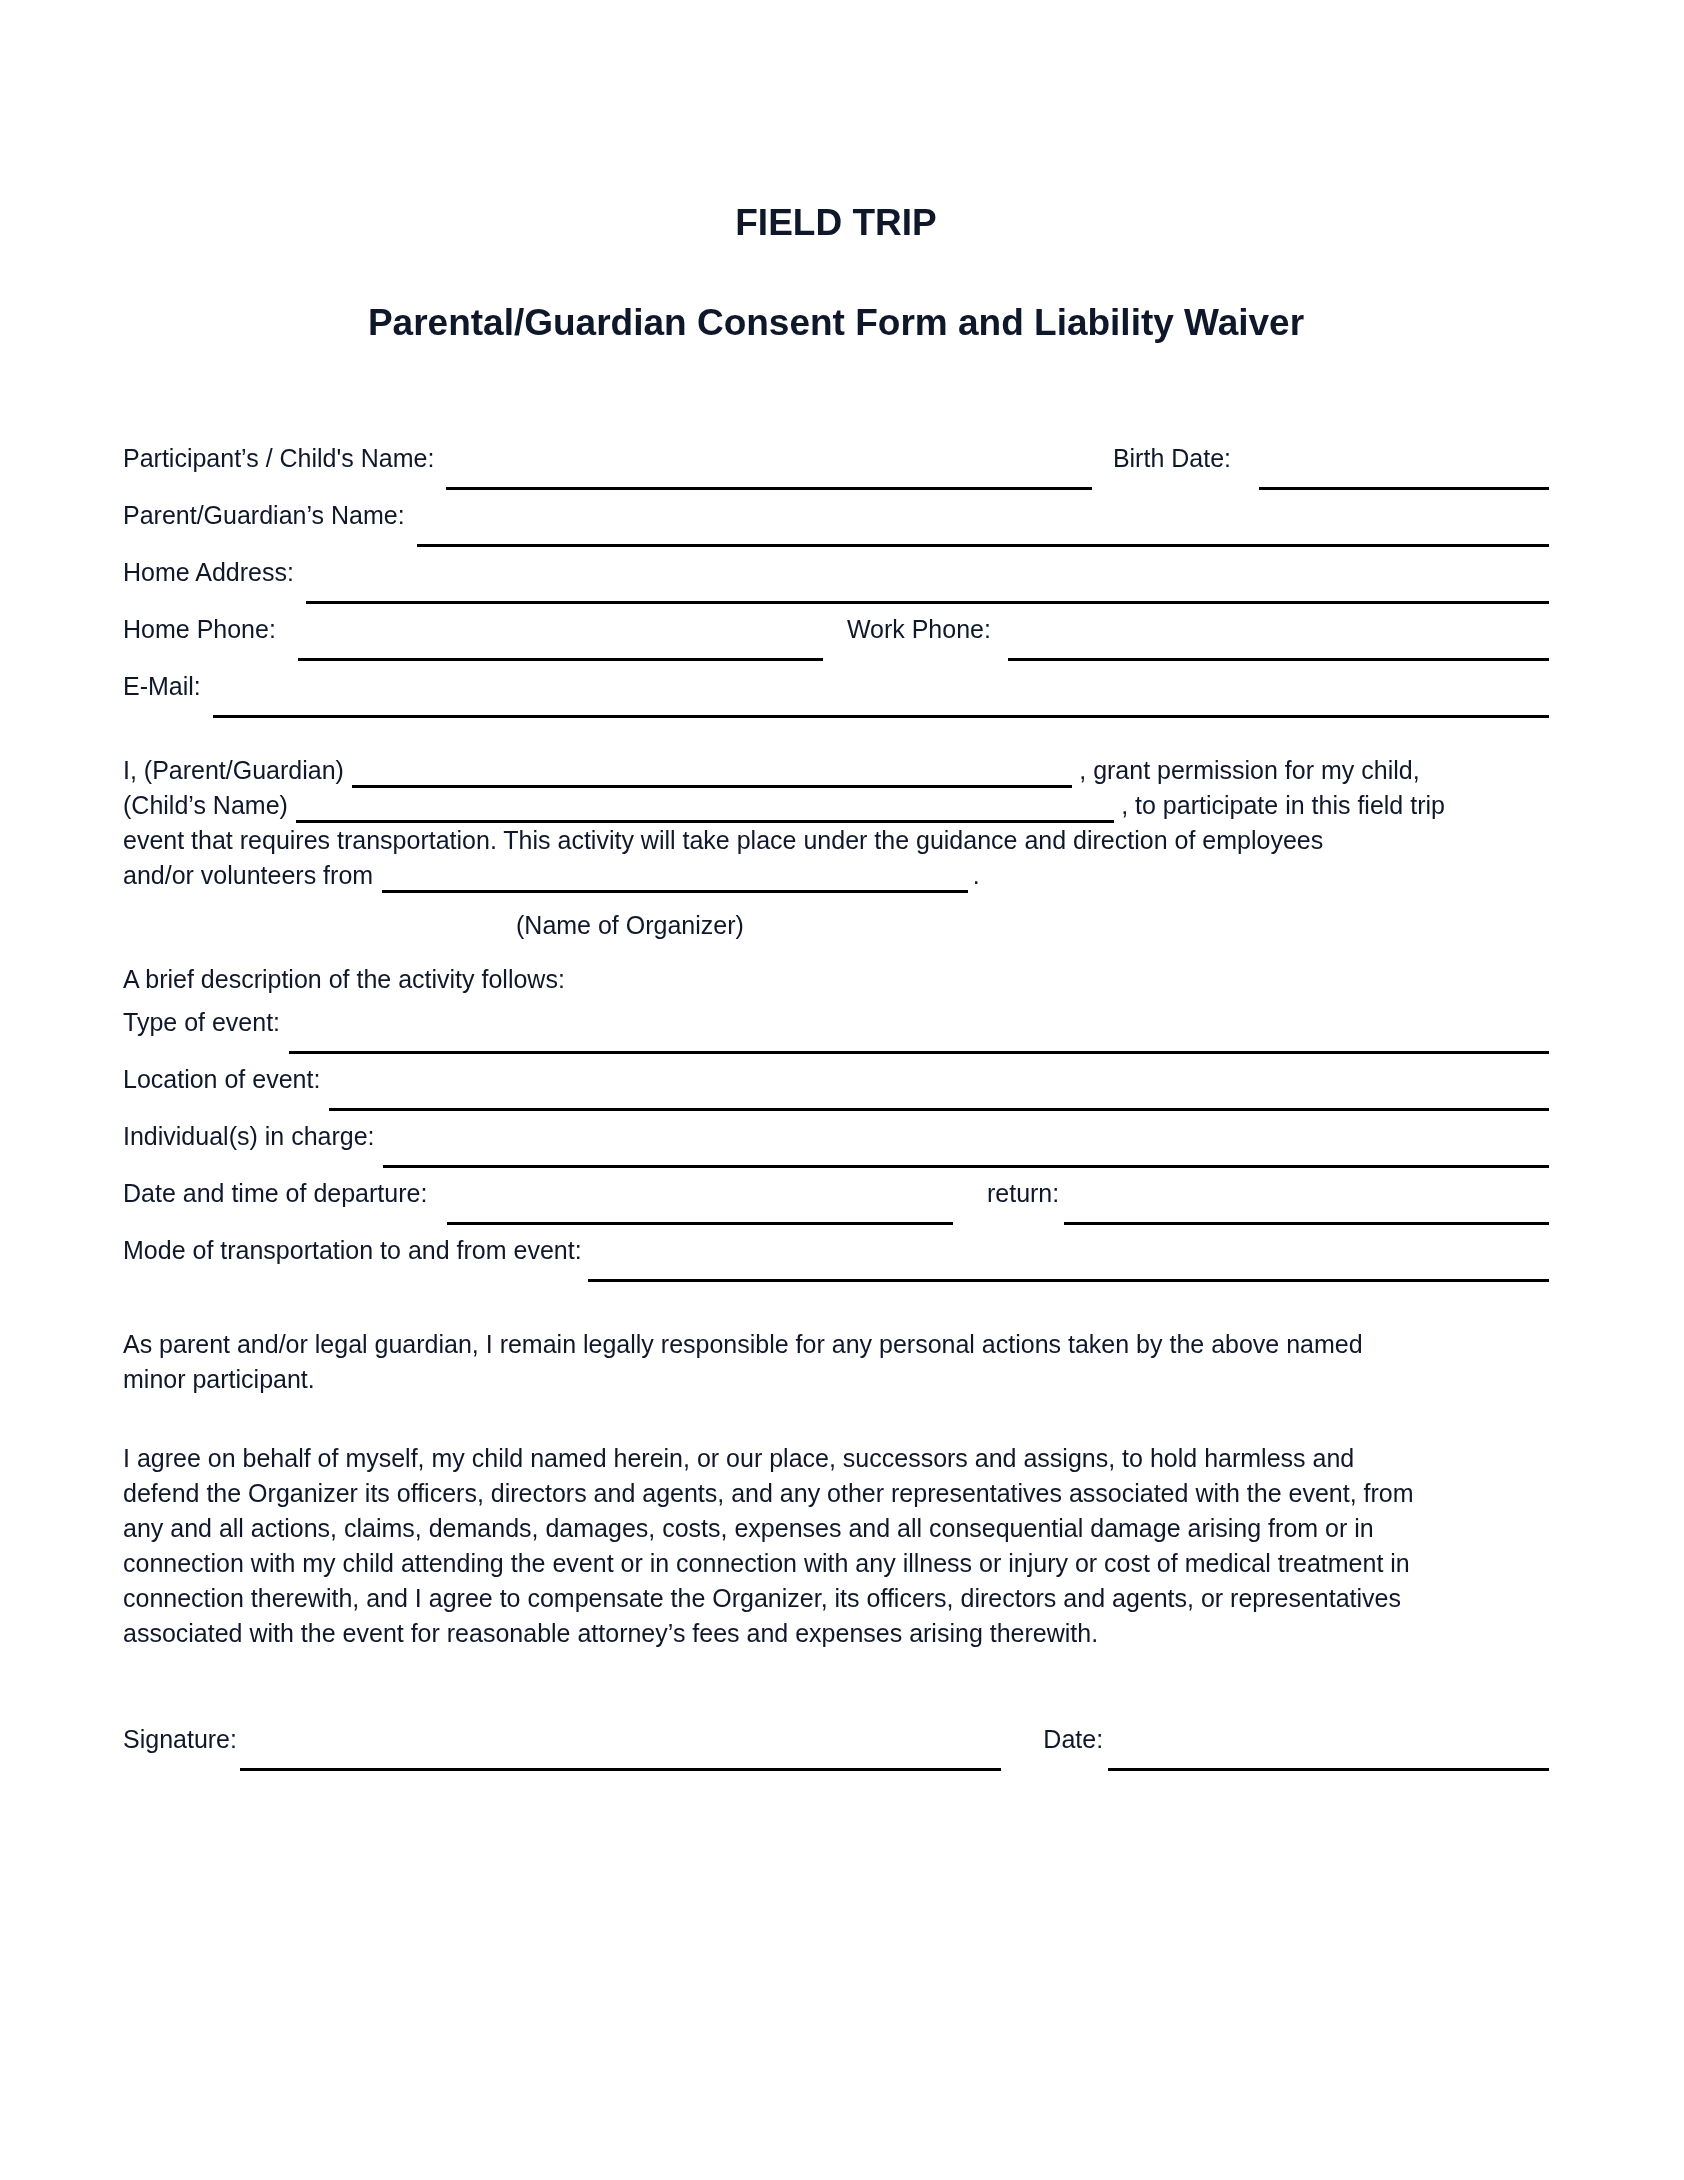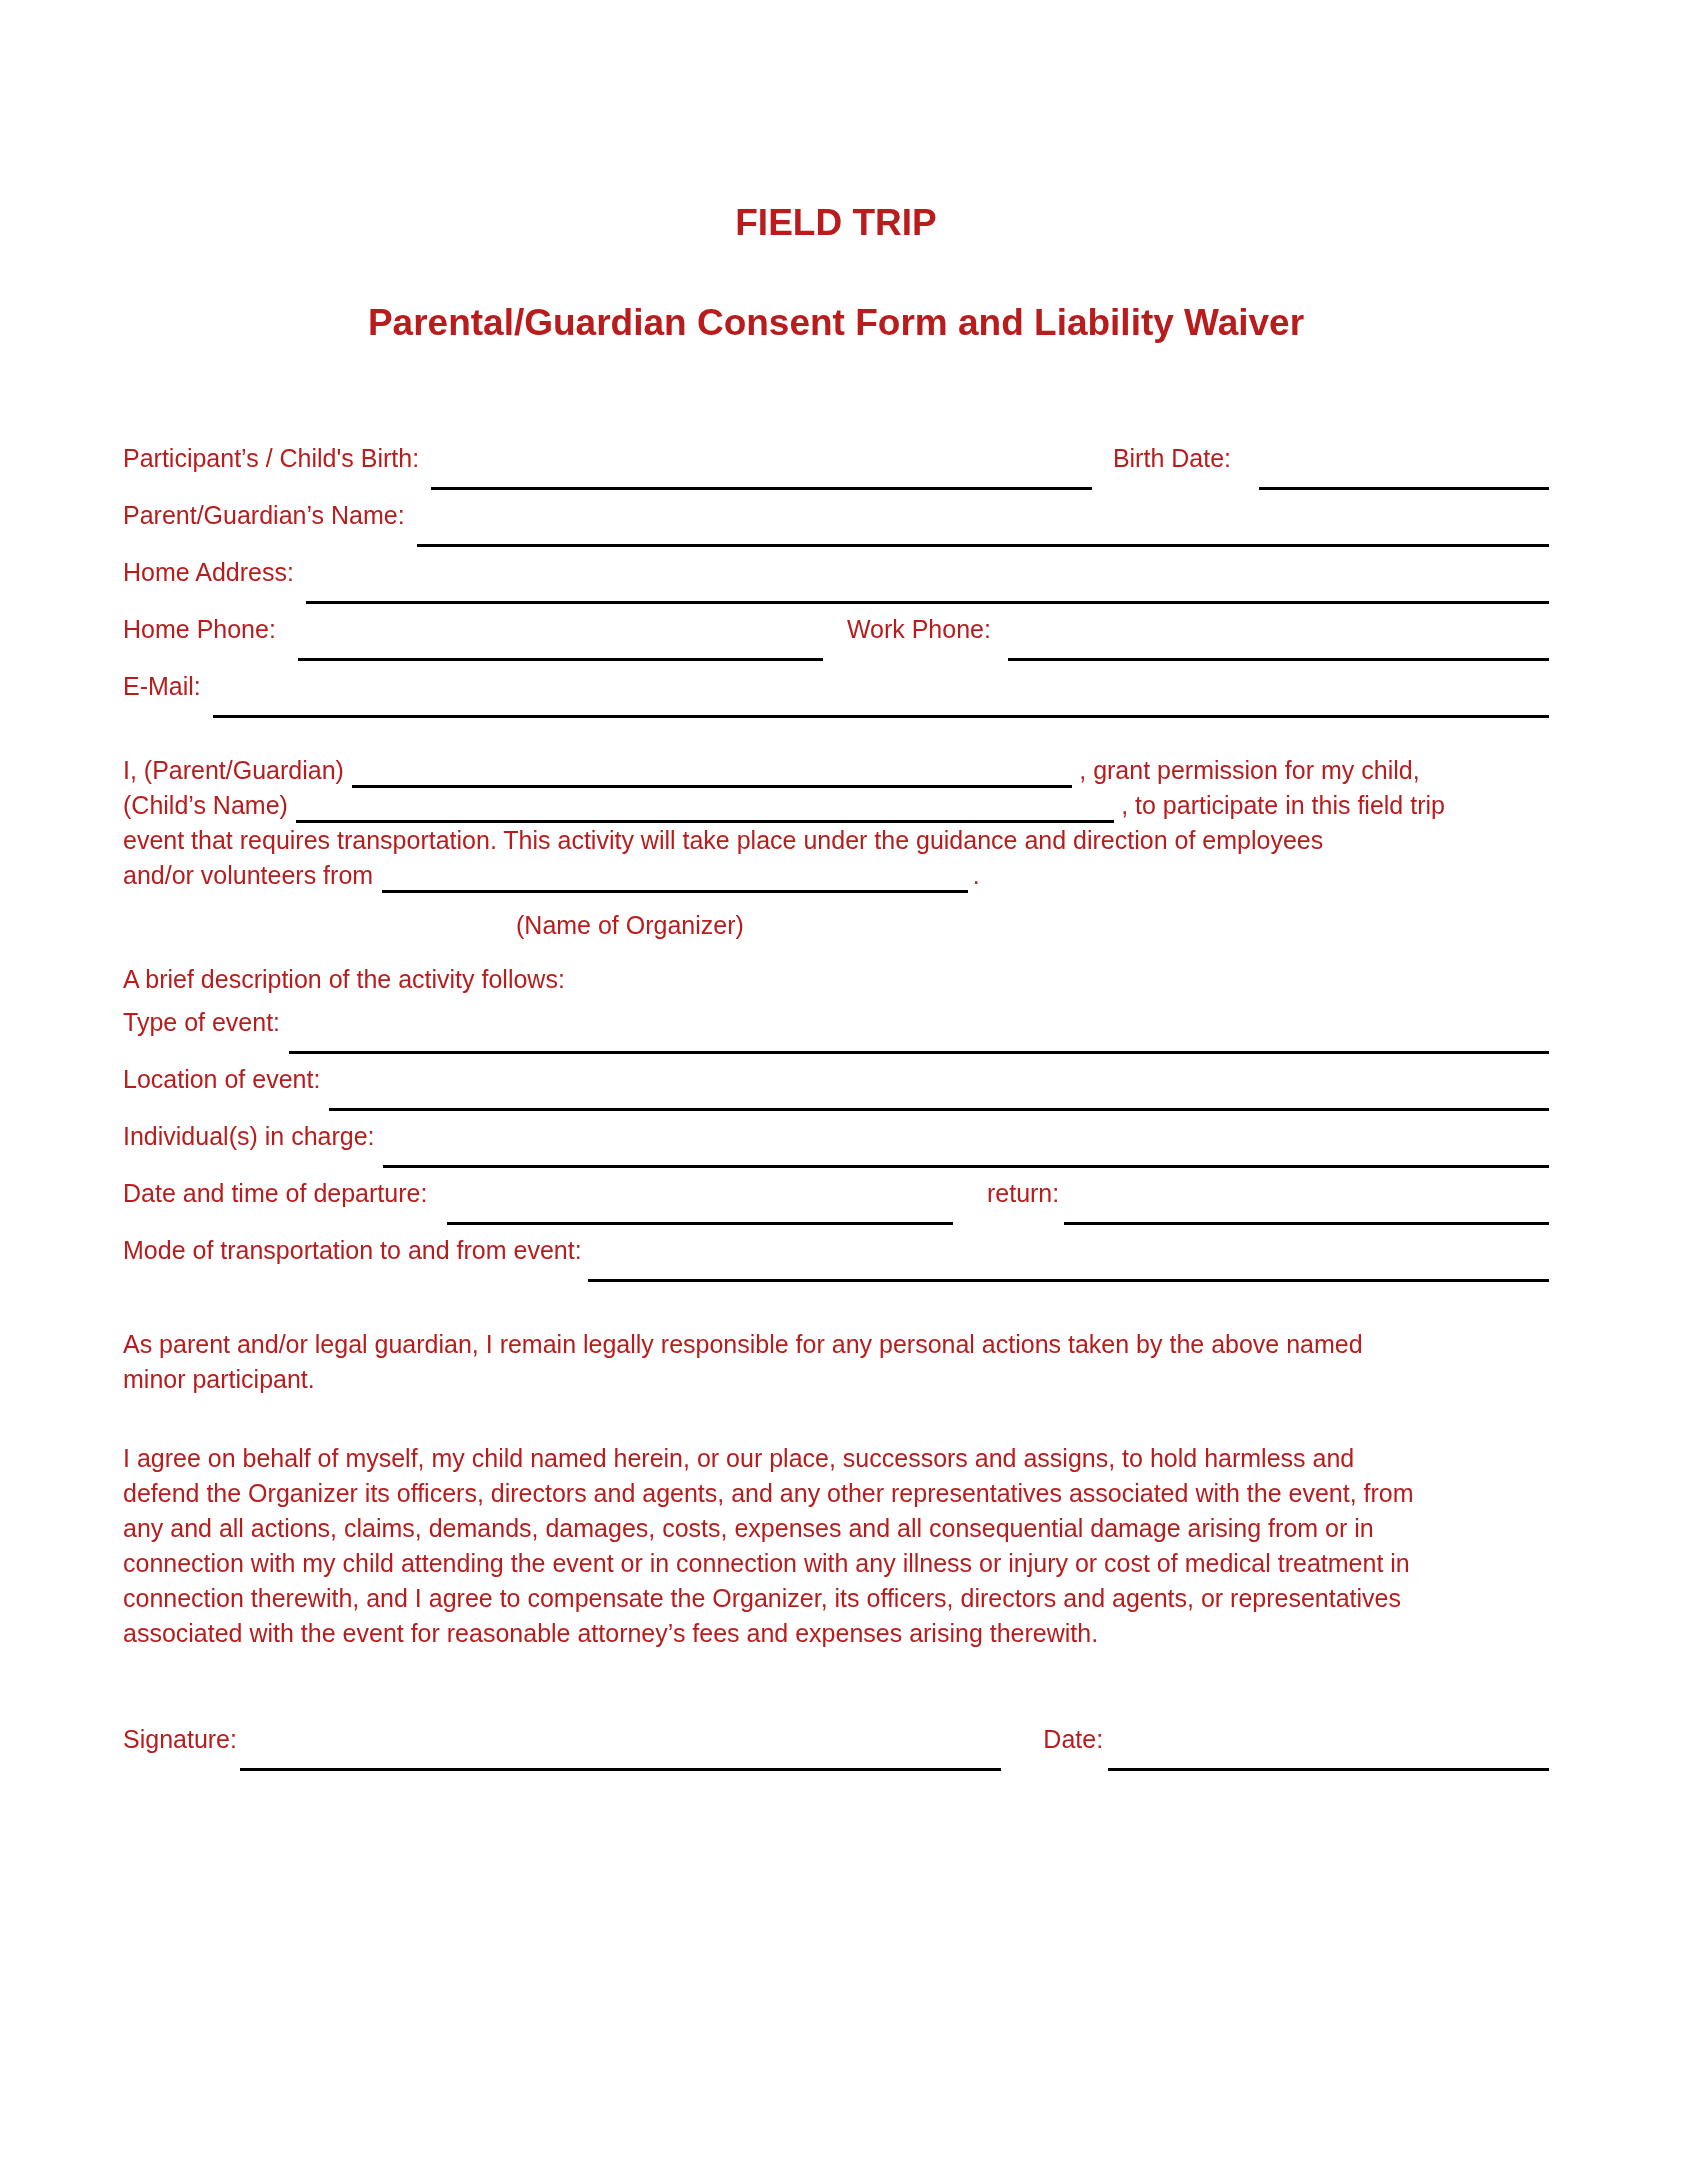--- a/index.html
+++ b/index.html
@@ -2,21 +2,21 @@
 <html style="font-size:13.6px"><head>
 <meta charset="utf-8">
 <style>
   html,body { margin:0; padding:0; background:#ffffff; }
   .page {
     position:relative;
     width:1685px;
     height:2181px;
     box-sizing:border-box;
     background:#ffffff;
-    color:#b91c1c;
+    color:#0f172a;
     font-family:"Liberation Sans", sans-serif;
     font-size:25px;
     padding:204px 136px 0 123px;
     overflow:hidden;
   }
   .title, .subtitle {
     text-align:center;
     font-weight:700;
     font-size:37px;
     line-height:1;
@@ -73,21 +73,21 @@
 <body>
 
 <div class="page">
 
   <div class="title">FIELD TRIP</div>
   <div class="subtitle">Parental/Guardian Consent Form and Liability Waiver</div>
 
   <div class="fields">
 
     <div class="frow">
-      <span class="lbl">Participant’s / Child's Birth:</span>
+      <span class="lbl">Participant’s / Child's Name:</span>
       <div class="line grow l-after l-gap-r"></div>
       <span class="lbl bd-lbl">Birth Date:</span>
       <div class="line bd-line"></div>
     </div>
 
     <div class="frow">
       <span class="lbl">Parent/Guardian’s Name:</span>
       <div class="line grow l-after"></div>
     </div>
 

